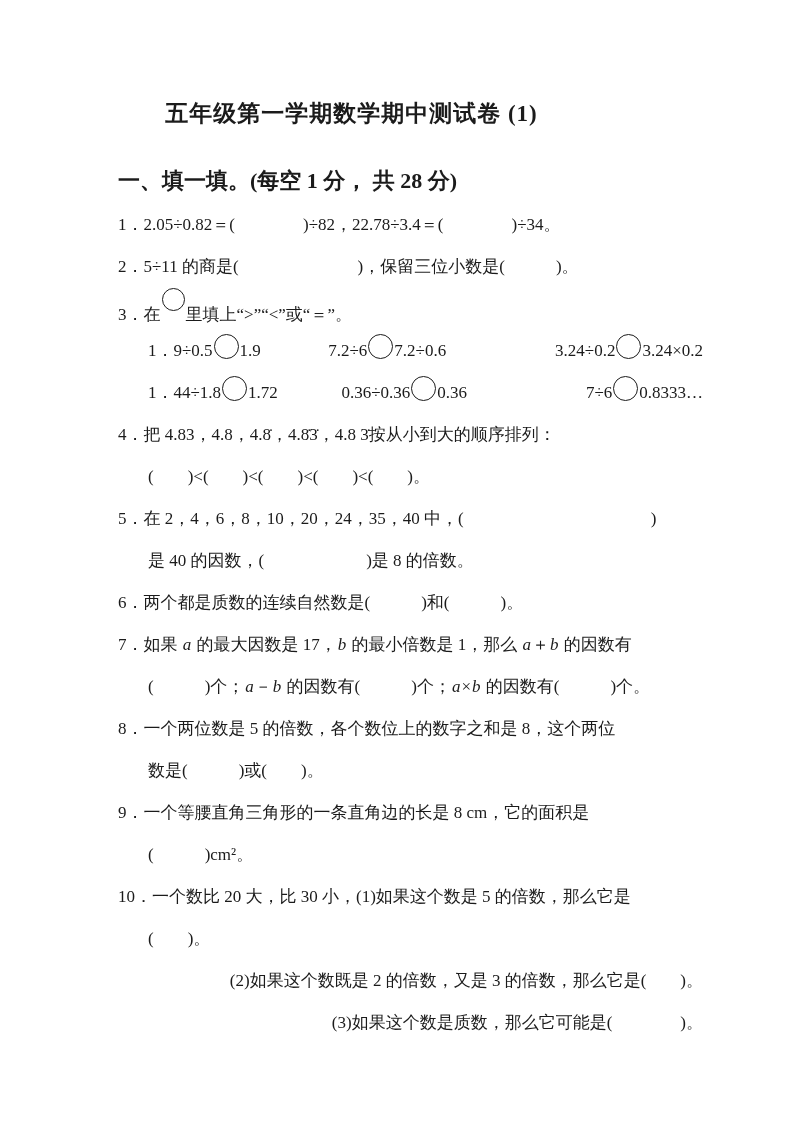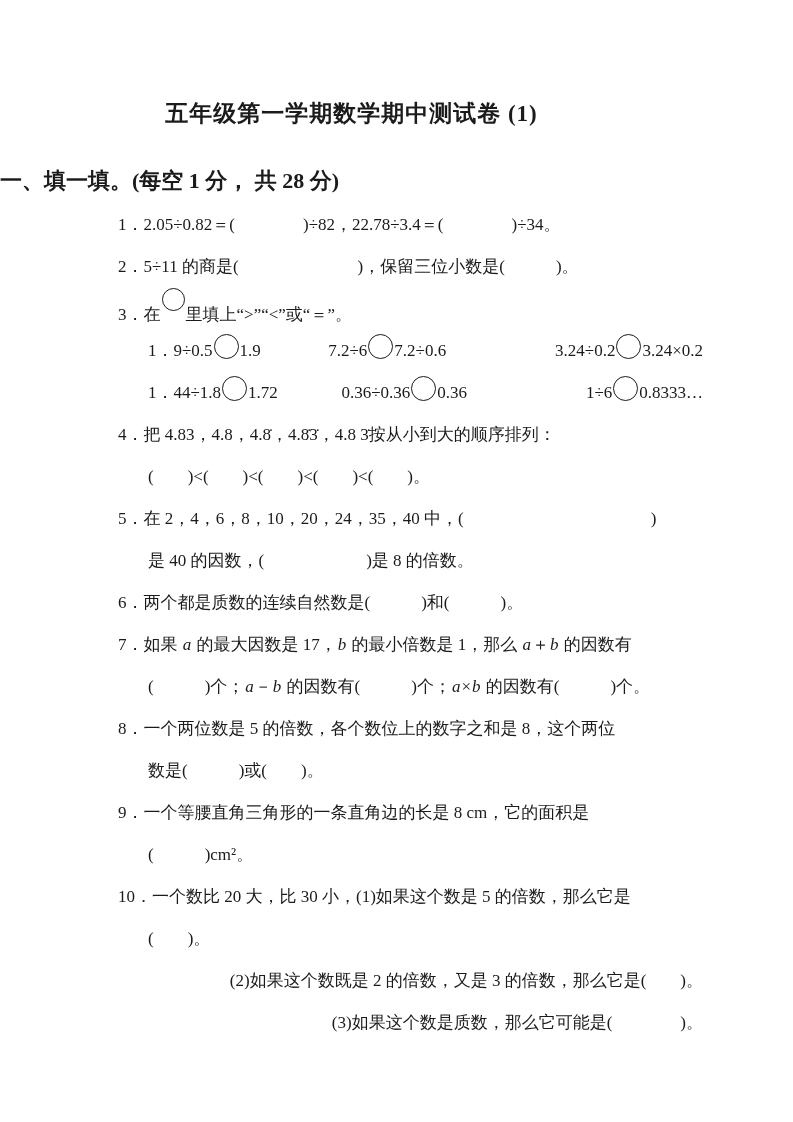--- a/index.html
+++ b/index.html
@@ -13,20 +13,21 @@
   .page { width: 703px; height: 1122px; position: relative; }
   .title {
     padding-top: 98px;
     text-align: center;
     font-size: 23px;
     font-weight: 900;
     letter-spacing: 1px;
   }
   .heading {
     margin-top: 37px;
+    padding-left: 118px;
     font-size: 22px;
     font-weight: bold;
   }
   .lines { margin-top: 8px; font-size: 17px; }
   .ln { height: 42px; line-height: 42px; padding-left: 118px; white-space: pre; }
   .ln.cont { padding-left: 148px; }
   .ln.sub  { padding-left: 77px; text-align: right; }
   .cmp { display: flex; padding-left: 148px; gap: 44px; }
   .cmp .c1 { width: 152px; }
   .cmp .c2 { width: 204px; }
@@ -66,21 +67,21 @@
 
     <div class="ln cmp">
       <span class="c1"><span>1．9÷0.5</span><span class="bub"></span><span>1.9</span></span>
       <span class="c2"><span>7.2÷6</span><span class="bub"></span><span>7.2÷0.6</span></span>
       <span class="c3"><span>3.24÷0.2</span><span class="bub"></span><span>3.24×0.2</span></span>
     </div>
 
     <div class="ln cmp">
       <span class="c1"><span>1．44÷1.8</span><span class="bub"></span><span>1.72</span></span>
       <span class="c2"><span>0.36÷0.36</span><span class="bub"></span><span>0.36</span></span>
-      <span class="c3"><span>1÷6</span><span class="bub"></span><span>0.8333…</span></span>
+      <span class="c3"><span>7÷6</span><span class="bub"></span><span>0.8333…</span></span>
     </div>
 
     <div class="ln"><span class="num">4．</span><span>把 4.83，4.8，4.8̇，4.8̇3̇，4.8 3̇按从小到大的顺序排列：</span></div>
     <div class="ln cont"><span>(　　)&lt;(　　)&lt;(　　)&lt;(　　)&lt;(　　)。</span></div>
 
     <div class="ln"><span class="num">5．</span><span>在 2，4，6，8，10，20，24，35，40 中，(　　　　　　　　　　　)</span></div>
     <div class="ln cont"><span>是 40 的因数，(　　　　　　)是 8 的倍数。</span></div>
 
     <div class="ln"><span class="num">6．</span><span>两个都是质数的连续自然数是(　　　)和(　　　)。</span></div>
 

